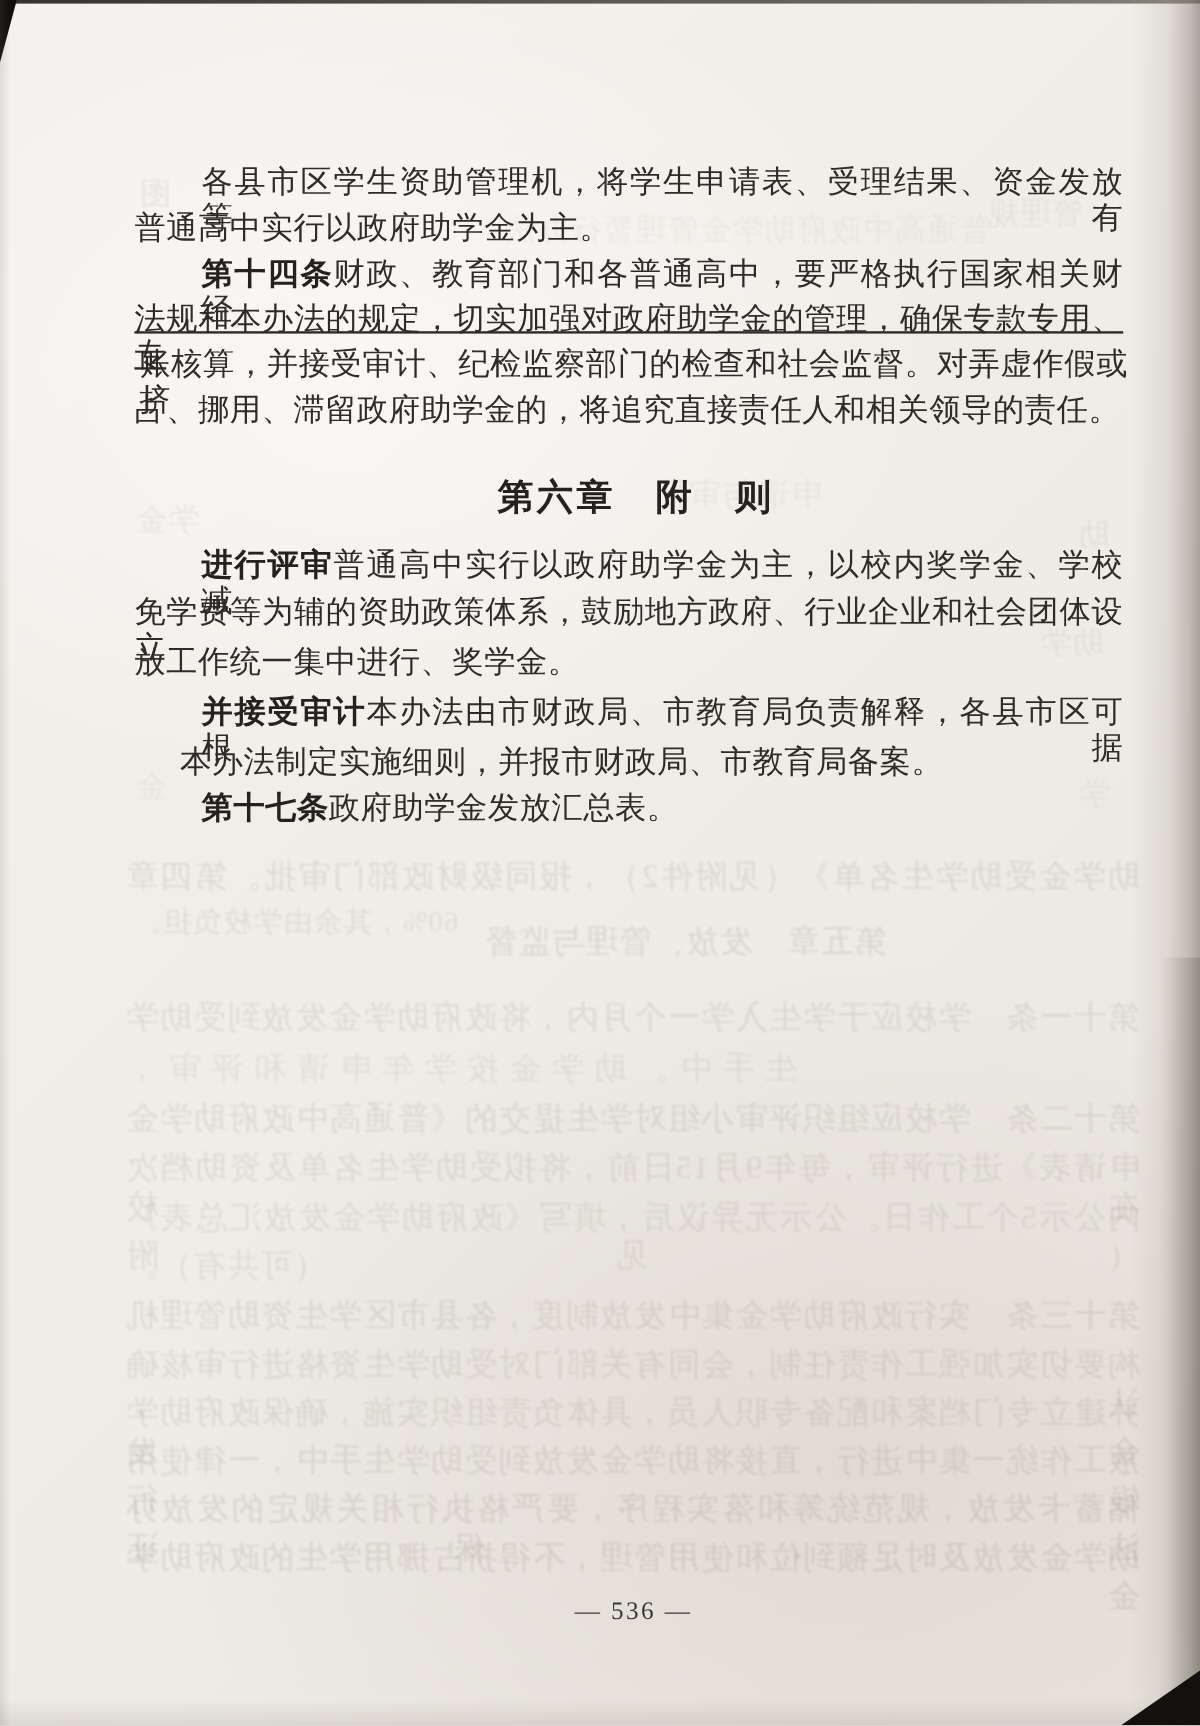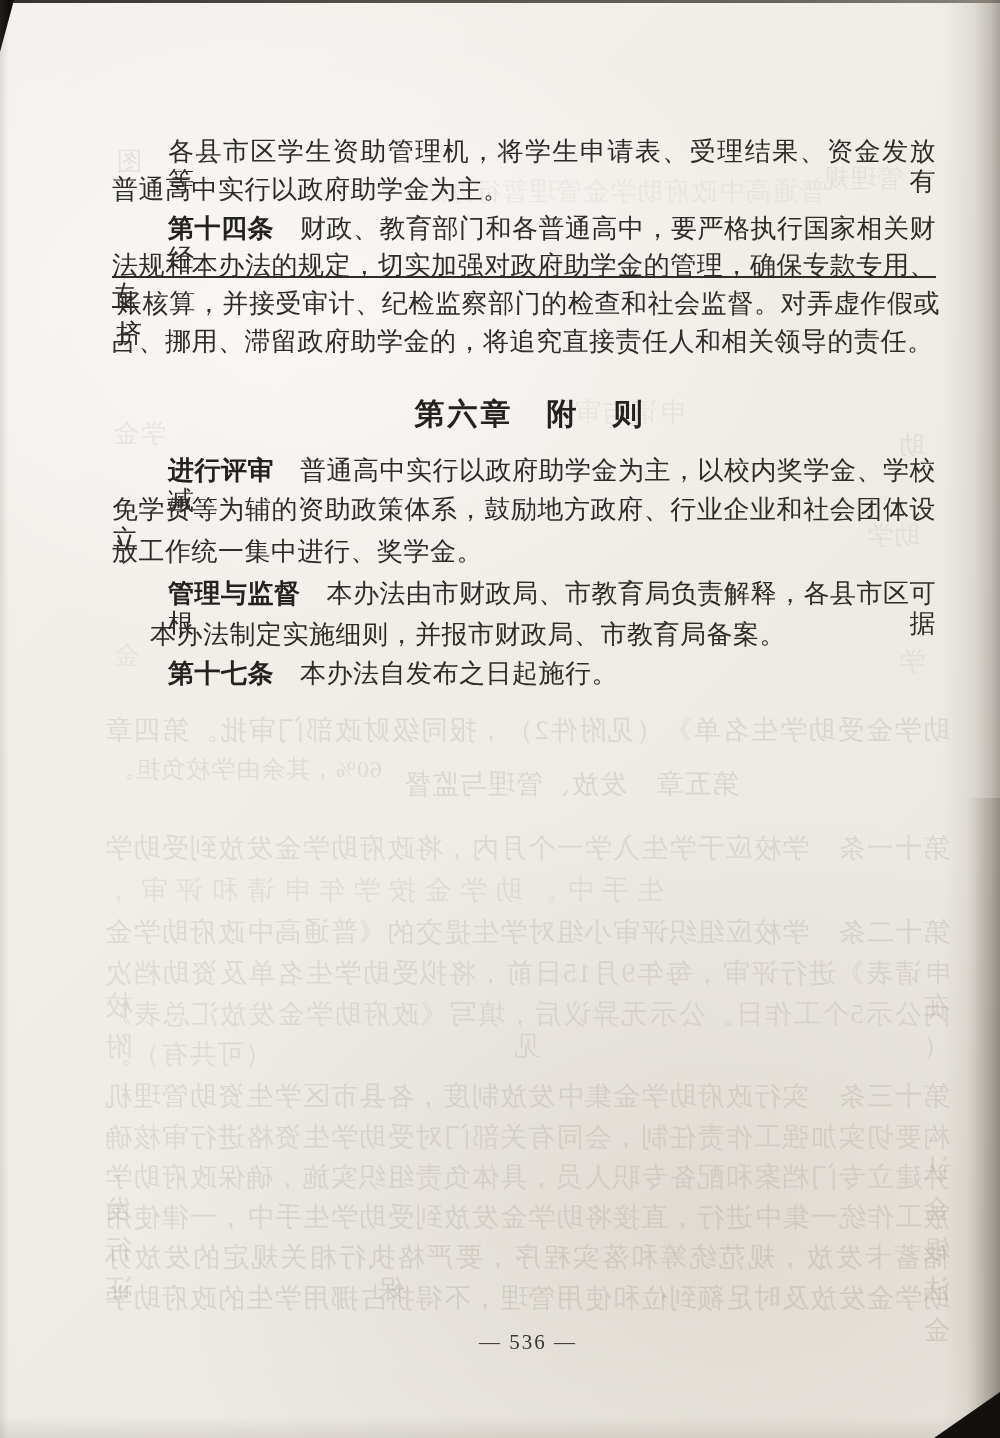--- a/index.html
+++ b/index.html
@@ -12,21 +12,21 @@
     font-family:"Liberation Serif","DejaVu Serif",serif;
     color:#2e2c29;
   }
   .line{
     position:absolute;font-size:26px;line-height:30px;letter-spacing:0.5px;
     white-space:nowrap;color:#2e2c29;
   }
   .just{white-space:normal;text-align:justify;text-align-last:justify;}
   .term{
     font-weight:700;font-family:"Liberation Sans","DejaVu Sans",sans-serif;
-    margin-right:26px;color:#232220;
+    color:#232220;
   }
   .heading{
     position:absolute;left:30px;width:1000px;text-align:center;
     font-weight:700;font-family:"Liberation Sans","DejaVu Sans",sans-serif;
     font-size:30px;letter-spacing:3px;color:#232220;
   }
   .pagenum{
     position:absolute;left:28px;width:1000px;text-align:center;
     font-size:21px;letter-spacing:2px;color:#3a3733;
   }
@@ -82,23 +82,23 @@
   <div id="content-layer">
       <div class="line just" style="top: 137px; left: 168px; width: 768px;"><span>各县市区学生资助管理机，将学生申请表、受理结果、资金发放等有</span></div>
       <div class="line" style="top: 175px; left: 112px;"><span>普通高中实行以政府助学金为主。</span></div>
       <div class="line just" style="top: 213px; left: 168px; width: 768px;"><span class="term">第十四条</span><span>财政、教育部门和各普通高中，要严格执行国家相关财经</span></div>
       <div class="line just" style="top: 251px; left: 112px; width: 824px; text-decoration: underline;"><span>法规和本办法的规定，切实加强对政府助学金的管理，确保专款专用、专</span></div>
       <div class="line just" style="top: 289px; left: 116px; width: 824px;"><span>账核算，并接受审计、纪检监察部门的检查和社会监督。对弄虚作假或挤</span></div>
       <div class="line" style="top: 327px; left: 112px;"><span>占、挪用、滞留政府助学金的，将追究直接责任人和相关领导的责任。</span></div>
       <div class="line just" style="top: 455px; left: 168px; width: 768px;"><span class="term">进行评审</span><span>普通高中实行以政府助学金为主，以校内奖学金、学校减</span></div>
       <div class="line just" style="top: 495px; left: 112px; width: 824px;"><span>免学费等为辅的资助政策体系，鼓励地方政府、行业企业和社会团体设立</span></div>
       <div class="line" style="top: 537px; left: 112px;"><span>放工作统一集中进行、奖学金。</span></div>
-      <div class="line just" style="top: 578px; left: 168px; width: 768px;"><span class="term">管理与监督</span><span>本办法由市财政局、市教育局负责解释，各县市区可根据</span></div>
+      <div class="line just" style="top: 578px; left: 168px; width: 768px;"><span class="term">并接受审计</span><span>本办法由市财政局、市教育局负责解释，各县市区可根据</span></div>
       <div class="line" style="top: 620px; left: 112px; margin-left: 38px;"><span>本办法制定实施细则，并报市财政局、市教育局备案。</span></div>
-      <div class="line" style="top: 658px; left: 168px;"><span class="term">第十七条</span><span>本办法自发布之日起施行。</span></div>
+      <div class="line" style="top: 658px; left: 168px;"><span class="term">第十七条</span><span>政府助学金发放汇总表。</span></div>
     </div>
 
   <div class="heading" id="chapter-heading" style="top: 394px;">第六章　附　则</div>
 
   <div class="pagenum" id="page-number" style="top: 1330px;">— 536 —</div>
 
   <div class="edge top-edge"></div>
   <div class="edge tl-wedge"></div>
   <div class="edge left-edge"></div>
   <div class="edge right-edge"></div>

